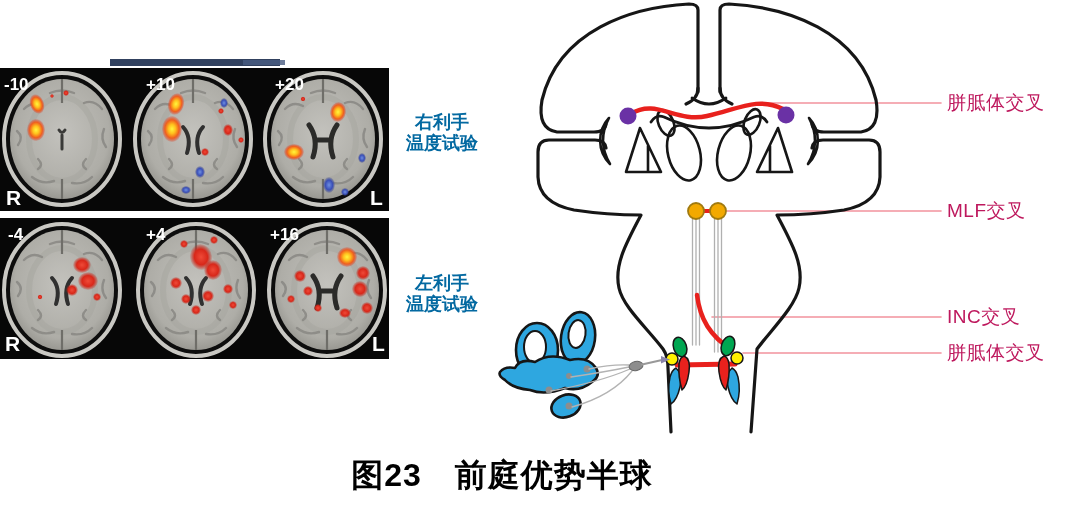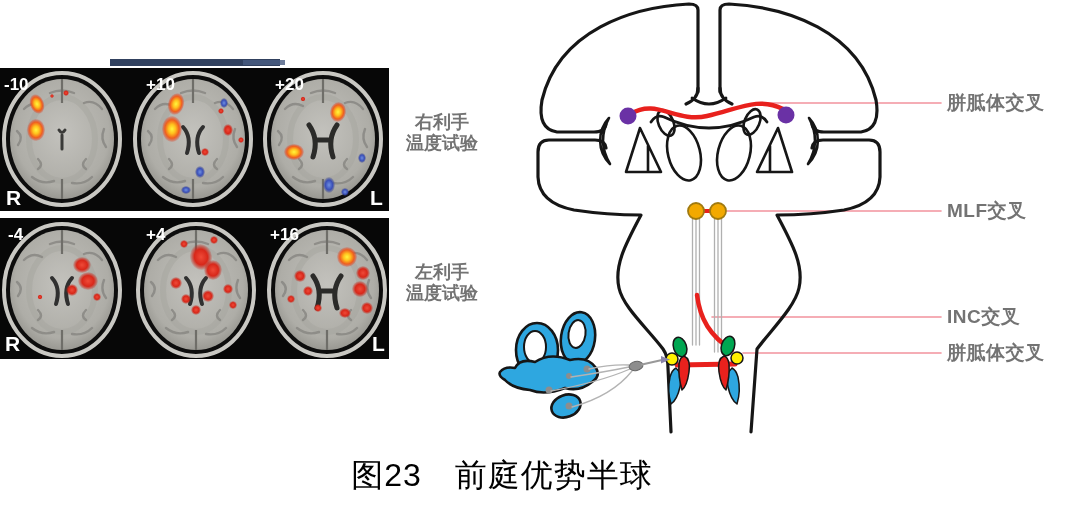--- a/index.html
+++ b/index.html
@@ -6,29 +6,29 @@
   .canvas{
     position:relative;width:1080px;height:505px;background:#ffffff;overflow:hidden;
     font-family:"Liberation Sans","DejaVu Sans",sans-serif;
   }
   .layer{position:absolute;left:0;top:0;}
   svg text{font-family:"Liberation Sans","DejaVu Sans",sans-serif;font-weight:bold;fill:#ffffff;}
   .slice-coord{font-size:17px;}
   .side-mark{font-size:21px;}
   .test-label{
     position:absolute;left:398px;width:88px;text-align:center;
-    font-size:18px;font-weight:800;color:#737373;line-height:21px;white-space:nowrap;
+    font-size:18px;font-weight:800;color:#0369a1;line-height:21px;white-space:nowrap;
   }
   .anno{
-    position:absolute;left:947px;font-size:19px;font-weight:700;color:#737373;
+    position:absolute;left:947px;font-size:19px;font-weight:400;color:#be185d;
     line-height:24px;white-space:nowrap;letter-spacing:0.5px;
   }
   .caption{
     position:absolute;left:150px;top:454px;width:704px;text-align:center;
-    font-size:32px;font-weight:400;color:#000;letter-spacing:1px;white-space:nowrap;
+    font-size:32px;font-weight:700;color:#000;letter-spacing:1px;white-space:nowrap;
   }
 </style>
 </head>
 <body>
 
 <div class="canvas">
 
 <svg class="layer" width="1080" height="505" viewBox="0 0 1080 505">
   <defs>
     <radialGradient id="gBrain" cx="50%" cy="45%" r="60%">
@@ -262,21 +262,21 @@
       <line x1="642" y1="364.5" x2="662" y2="360" stroke="#999999" stroke-width="2.2"></line>
       <path d="M 661,356 L 670,359.5 L 661,363.5 Z" fill="#8a84a8" stroke="none"></path>
     </g>
   </g>
 </svg>
 
 <div class="test-label" style="top:112px">
   <div>右利手</div>
   <div>温度试验</div>
 </div>
-<div class="test-label" style="top:262px">
+<div class="test-label" style="top:273px">
   <div>左利手</div>
   <div>温度试验</div>
 </div>
 
 <div class="anno" style="top:91px">胼胝体交叉</div>
 <div class="anno" style="top:199px">MLF交叉</div>
 <div class="anno" style="top:305px">INC交叉</div>
 <div class="anno" style="top:341px">胼胝体交叉</div>
 
 <div class="caption">图23　前庭优势半球</div>

